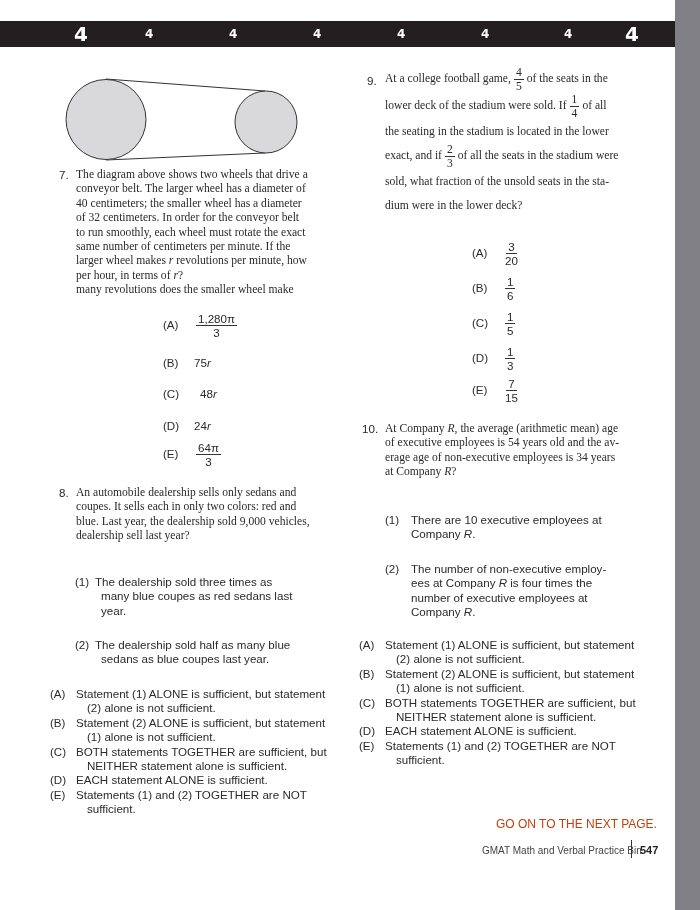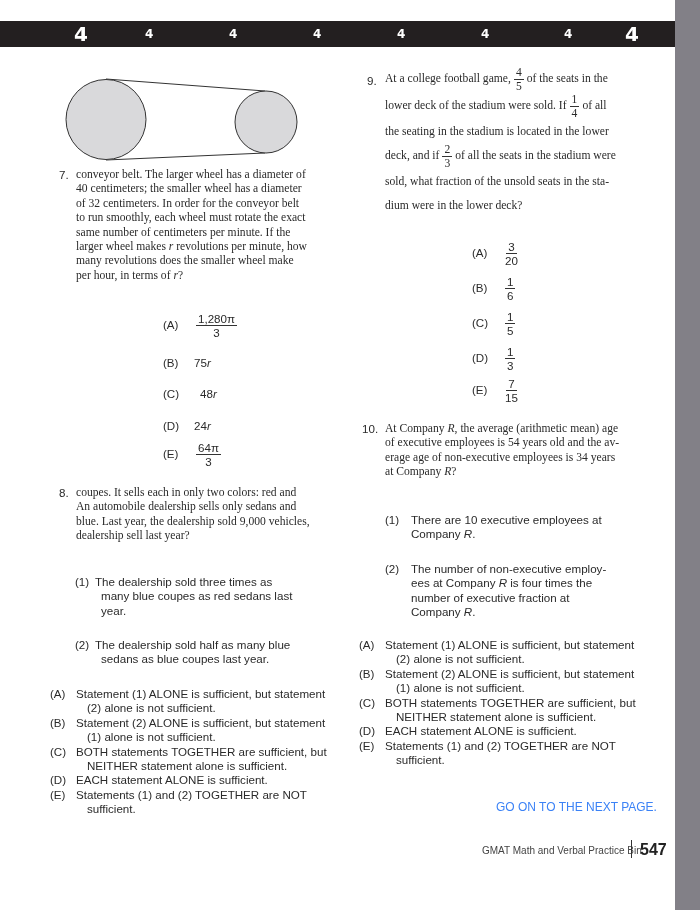--- a/index.html
+++ b/index.html
@@ -14,24 +14,24 @@
   .q-num { position:absolute; }
   .para { position:absolute;font-family:Liberation Serif, serif; }
   .frac { display:inline-flex; flex-direction:column; align-items:center; vertical-align:middle; margin:0 3px; }
   .frac .num { border-bottom:1px solid #333; padding:0 2px; line-height:13px; }
   .frac .den { line-height:13px; }
   .choice-row { position:absolute; display:flex; align-items:center; }
   .choice-label { width:30px; }
   .ds-list { position:absolute; }
   .ds-item { display:flex; }
   .ds-item .lbl { width:26px; flex-shrink:0; }
-  .footer-go { position:absolute; left:496px; top:800px; font-size:12px; color:#3b82f6; }
+  .footer-go { position:absolute; left:496px; top:817px; font-size:12px; color:#c2410c; }
   .footer-book { position:absolute; left:482px; top:844px; font-size:10px; color:#444; font-family:"Liberation Sans Narrow","Liberation Sans", sans-serif; }
   .footer-sep { position:absolute; left:631px; top:840px; width:1px; height:18px; background:#333; }
-  .footer-page { position:absolute; left:640px; top:843px; font-size:16px; font-weight:bold; color:#222; }
+  .footer-page { position:absolute; left:640px; top:843px; font-size:11px; font-weight:bold; color:#222; }
 </style>
 </head>
 <body>
 
 <div class="side-strip"></div>
 
 <div class="header-bar">
   <span class="hnum big" style="left:74px">4</span>
   <span class="hnum small" style="left:145px">4</span>
   <span class="hnum small" style="left:229px">4</span>
@@ -44,28 +44,29 @@
 
 <svg class="abs" style="left:60px;top:75px" width="270" height="95">
   <line x1="46" y1="4" x2="205" y2="16" stroke="#333" stroke-width="1"></line>
   <line x1="46" y1="85" x2="205" y2="78" stroke="#333" stroke-width="1"></line>
   <circle cx="46" cy="44.5" r="40" fill="#d9d9db" stroke="#333" stroke-width="1"></circle>
   <circle cx="206" cy="47" r="31" fill="#d9d9db" stroke="#333" stroke-width="1"></circle>
 </svg>
 
 <div class="q-num" style="left:59px;top:168px">7.</div>
 <div class="para" style="left:76px;top:168px;width:280px">
+  <div>The diagram above shows two wheels that drive a</div>
   <div>conveyor belt. The larger wheel has a diameter of</div>
   <div>40 centimeters; the smaller wheel has a diameter</div>
   <div>of 32 centimeters. In order for the conveyor belt</div>
   <div>to run smoothly, each wheel must rotate the exact</div>
   <div>same number of centimeters per minute. If the</div>
   <div>larger wheel makes <i>r</i> revolutions per minute, how</div>
+  <div>per hour, in terms of <i>r</i>?</div>
   <div>many revolutions does the smaller wheel make</div>
-  <div>per hour, in terms of <i>r</i>?</div>
 </div>
 
 <div class="choice-row" style="left:163px;top:312px">
   <span class="choice-label">(A)</span>
   <span class="frac">
       <span class="num">1,280π</span>
       <span class="den">3</span>
     </span>
 </div>
 <div class="choice-row" style="left:163px;top:356px">
@@ -83,22 +84,22 @@
 <div class="choice-row" style="left:163px;top:441px">
   <span class="choice-label">(E)</span>
   <span class="frac">
       <span class="num">64π</span>
       <span class="den">3</span>
     </span>
 </div>
 
 <div class="q-num" style="left:59px;top:486px">8.</div>
 <div class="para" style="left:76px;top:486px;width:280px">
+  <div>An automobile dealership sells only sedans and</div>
   <div>coupes. It sells each in only two colors: red and</div>
-  <div>An automobile dealership sells only sedans and</div>
   <div>blue. Last year, the dealership sold 9,000 vehicles,</div>
   <div>dealership sell last year?</div>
 </div>
 <div class="ds-list" style="left:75px;top:575px;width:270px">
   <div class="ds-item">
       <span class="lbl">(1)</span>
     <div>
         <div style="margin-left:-6px">The dealership sold three times as</div>
         <div>many blue coupes as red sedans last</div>
         <div>year.</div>
@@ -156,21 +157,21 @@
 <div class="para" style="left:385px;top:66px;width:275px;line-height:23.4px">
   <div><span>At a college football game,</span><span class="frac">
         <span class="num">4</span>
         <span class="den">5</span>
       </span><span>of the seats in the</span></div>
   <div><span>lower deck of the stadium were sold. If</span><span class="frac">
         <span class="num">1</span>
         <span class="den">4</span>
       </span><span>of all</span></div>
   <div>the seating in the stadium is located in the lower</div>
-  <div><span>deck, and if</span><span class="frac">
+  <div><span>exact, and if</span><span class="frac">
         <span class="num">2</span>
         <span class="den">3</span>
       </span><span>of all the seats in the stadium were</span></div>
   <div>sold, what fraction of the unsold seats in the sta-</div>
   <div>dium were in the lower deck?</div>
 </div>
 
 <div class="choice-row" style="left:472px;top:240px">
   <span class="choice-label">(A)</span>
   <span class="frac">
@@ -222,21 +223,21 @@
         <div>Company <i>R</i>.</div>
       </div>
   </div>
 </div>
 <div class="ds-list" style="left:385px;top:562px;width:270px">
   <div class="ds-item">
       <span class="lbl">(2)</span>
     <div>
         <div>The number of non-executive employ-</div>
         <div>ees at Company <i>R</i> is four times the</div>
-        <div>number of executive fraction at</div>
+        <div>number of executive employees at</div>
         <div>Company <i>R</i>.</div>
       </div>
   </div>
 </div>
 
 <div class="ds-list" style="left:359px;top:638px;width:300px">
   <div>
       <div class="ds-item">
         <span class="lbl">(A)</span>
         <span>Statement (1) ALONE is sufficient, but statement</span>

